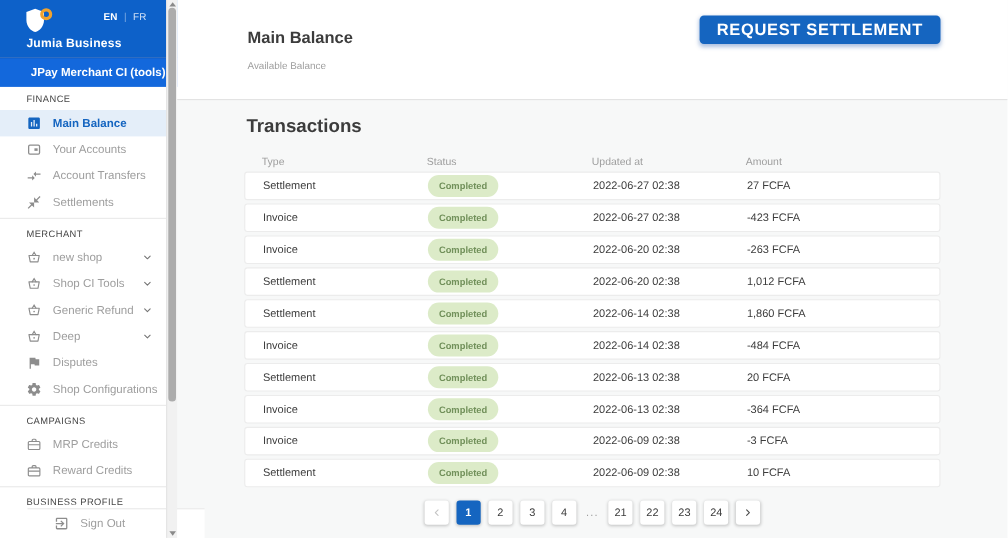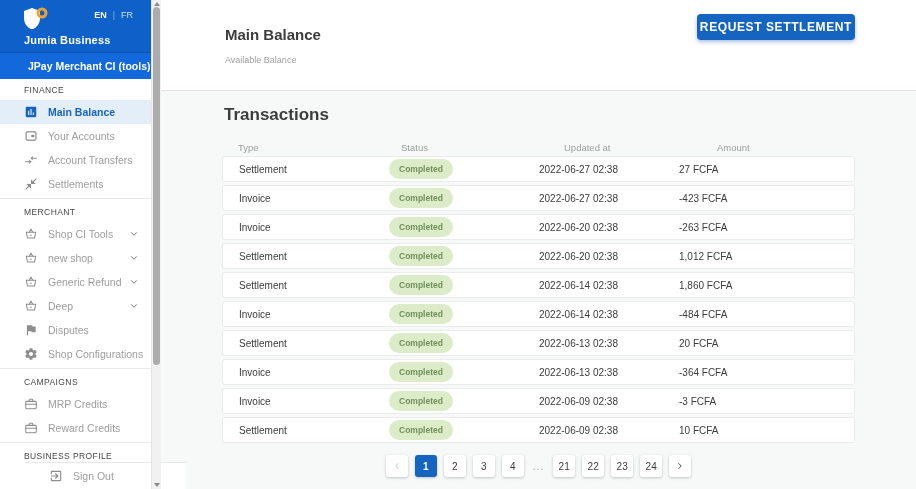--- a/index.html
+++ b/index.html
@@ -29,27 +29,27 @@
   .sb-item .chev{position:absolute;right:12px;margin:0;color:#757575;}
   .sb-item.sel{background:#e4eef9;color:#1565c0;font-weight:bold;}
   .sb-item.sel svg{color:#1565c0;}
   .sb-div{height:1px;background:#e9e9e9;margin:2px 0;}
   .sb-signout{position:absolute;bottom:0;left:0;width:161px;height:27px;border-top:1px solid #e9e9e9;display:flex;align-items:center;padding-left:24px;color:#9e9e9e;font-size:10.5px;background:#fff;box-sizing:border-box;cursor:pointer;margin-left:25px;}
   .sb-signout svg{margin-right:10px;color:#8d8d8d;}
   
   .main{position:absolute;top:0;left:161px;right:0;bottom:0;background:#fff;}
   .topbar{position:relative;height:90px;background:#fff;}
   .page-title{position:absolute;left:64px;top:16px;font-size:15px;font-weight:bold;color:#3c3c3c;}
-  .req-btn{position:absolute;right:61px;top:14px;height:26px;background:#1565c0;color:#fff;border:none;border-radius:4px;font-family:inherit;font-size:12px;font-weight:bold;letter-spacing:.6px;padding:0 3px;box-shadow:0 2px 4px rgba(13,71,161,.35);cursor:pointer;}
+  .req-btn{position:absolute;right:61px;top:14px;height:26px;background:#1565c0;color:#fff;border:none;border-radius:4px;font-family:inherit;font-size:15px;font-weight:bold;letter-spacing:.6px;padding:0 16px;box-shadow:0 2px 4px rgba(13,71,161,.35);cursor:pointer;}
   .bal-label{position:absolute;left:64px;top:55px;font-size:9px;color:#9e9e9e;}
   .bal-value{position:absolute;left:64px;top:66px;font-size:16px;font-weight:bold;color:#3c3c3c;margin-top:46px;}
   .graybody{position:absolute;top:90px;left:0;right:0;bottom:0;background:#f7f8f8;border-top:1px solid #e3e3e3;padding:0 61px;box-sizing:border-box;}
   .tx-title{margin:14px 0 0 2px;font-size:17px;font-weight:bold;color:#3c3c3c;}
   .tx-grid{display:grid;grid-template-columns:150px 150px 140px 1fr;align-items:center;padding-left:16px;box-sizing:border-box;}
-  .tx-head{margin-top:16px;height:12px;font-size:9.5px;color:#9e9e9e;gap:13px;}
+  .tx-head{margin-top:16px;height:12px;font-size:9.5px;color:#9e9e9e;}
   .tx-row{height:26px;background:#fff;border:1px solid #ececec;border-radius:3px;margin-top:3px;font-size:10px;color:#3c3c3c;cursor:pointer;}
   .badge{display:inline-block;background:#dcebc8;color:#71905a;font-size:8.5px;font-weight:bold;padding:5px 10px;border-radius:10px;}
   .pager{display:flex;justify-content:center;align-items:center;gap:7px;margin-top:12px;}
   .pg{min-width:22px;height:22px;display:flex;align-items:center;justify-content:center;background:#fff;border-radius:3px;font-size:10px;color:#3c3c3c;box-shadow:0 1px 3px rgba(0,0,0,.22);cursor:pointer;box-sizing:border-box;padding:0 3px;}
   .pg.active{background:#1565c0;color:#fff;font-weight:bold;}
   .pg.nav-prev{color:#c4c4c4;}
   .pg.nav-next{color:#4a4a4a;}
   .pg-ellipsis{color:#9e9e9e;font-size:10px;padding:0 2px;letter-spacing:1px;}
 </style>
 </head>
@@ -107,33 +107,33 @@
 
     <div class="sb-div"></div>
     <div class="sb-sec">MERCHANT</div>
 
     <div class="sb-item">
       <svg width="14" height="14" viewBox="0 0 24 24">
           <path d="M4 9h16l-2 10H6L4 9z" fill="none" stroke="currentColor" stroke-width="1.8" stroke-linejoin="round"></path>
           <path d="M9 9l3-5 3 5" fill="none" stroke="currentColor" stroke-width="1.8" stroke-linecap="round"></path>
           <circle cx="12" cy="14" r="1.3" fill="currentColor"></circle>
         </svg>
-      <span class="lbl">Shop CI Tools</span>
+      <span class="lbl">new shop</span>
       <svg class="chev" width="10" height="10" viewBox="0 0 24 24">
           <path d="M6 9l6 6 6-6" fill="none" stroke="currentColor" stroke-width="2.4" stroke-linecap="round" stroke-linejoin="round"></path>
         </svg>
     </div>
 
     <div class="sb-item">
       <svg width="14" height="14" viewBox="0 0 24 24">
           <path d="M4 9h16l-2 10H6L4 9z" fill="none" stroke="currentColor" stroke-width="1.8" stroke-linejoin="round"></path>
           <path d="M9 9l3-5 3 5" fill="none" stroke="currentColor" stroke-width="1.8" stroke-linecap="round"></path>
           <circle cx="12" cy="14" r="1.3" fill="currentColor"></circle>
         </svg>
-      <span class="lbl">new shop</span>
+      <span class="lbl">Shop CI Tools</span>
       <svg class="chev" width="10" height="10" viewBox="0 0 24 24">
           <path d="M6 9l6 6 6-6" fill="none" stroke="currentColor" stroke-width="2.4" stroke-linecap="round" stroke-linejoin="round"></path>
         </svg>
     </div>
 
     <div class="sb-item">
       <svg width="14" height="14" viewBox="0 0 24 24">
           <path d="M4 9h16l-2 10H6L4 9z" fill="none" stroke="currentColor" stroke-width="1.8" stroke-linejoin="round"></path>
           <path d="M9 9l3-5 3 5" fill="none" stroke="currentColor" stroke-width="1.8" stroke-linecap="round"></path>
           <circle cx="12" cy="14" r="1.3" fill="currentColor"></circle>

